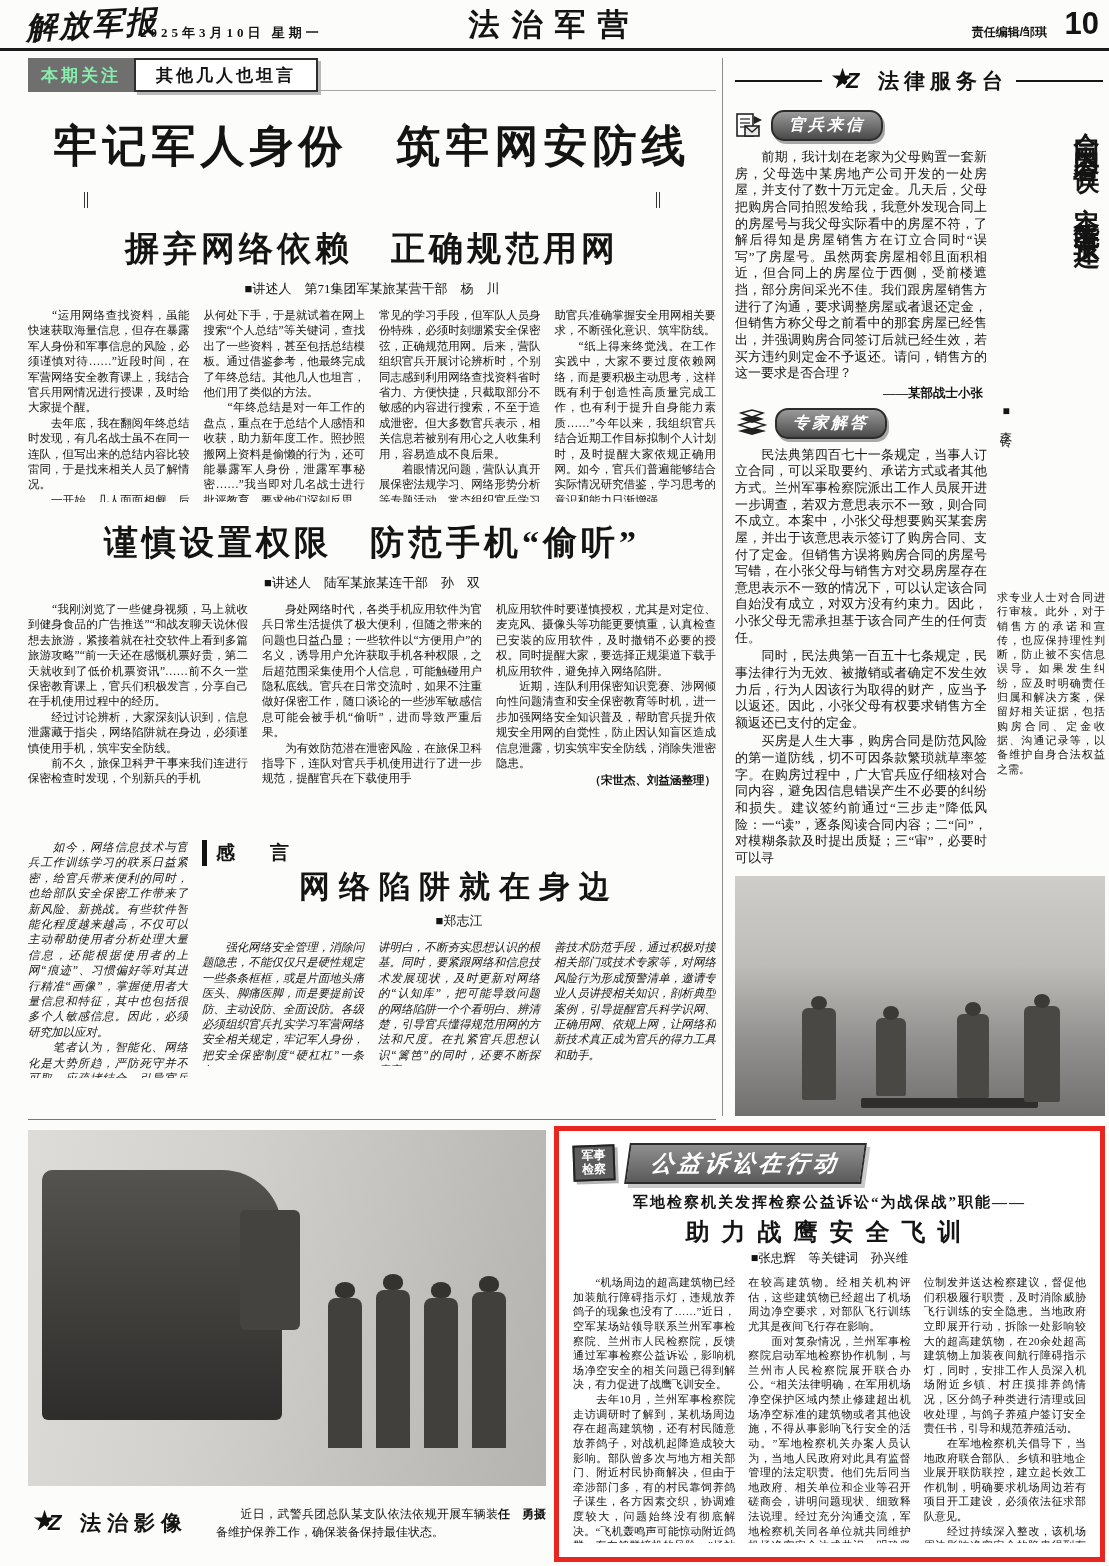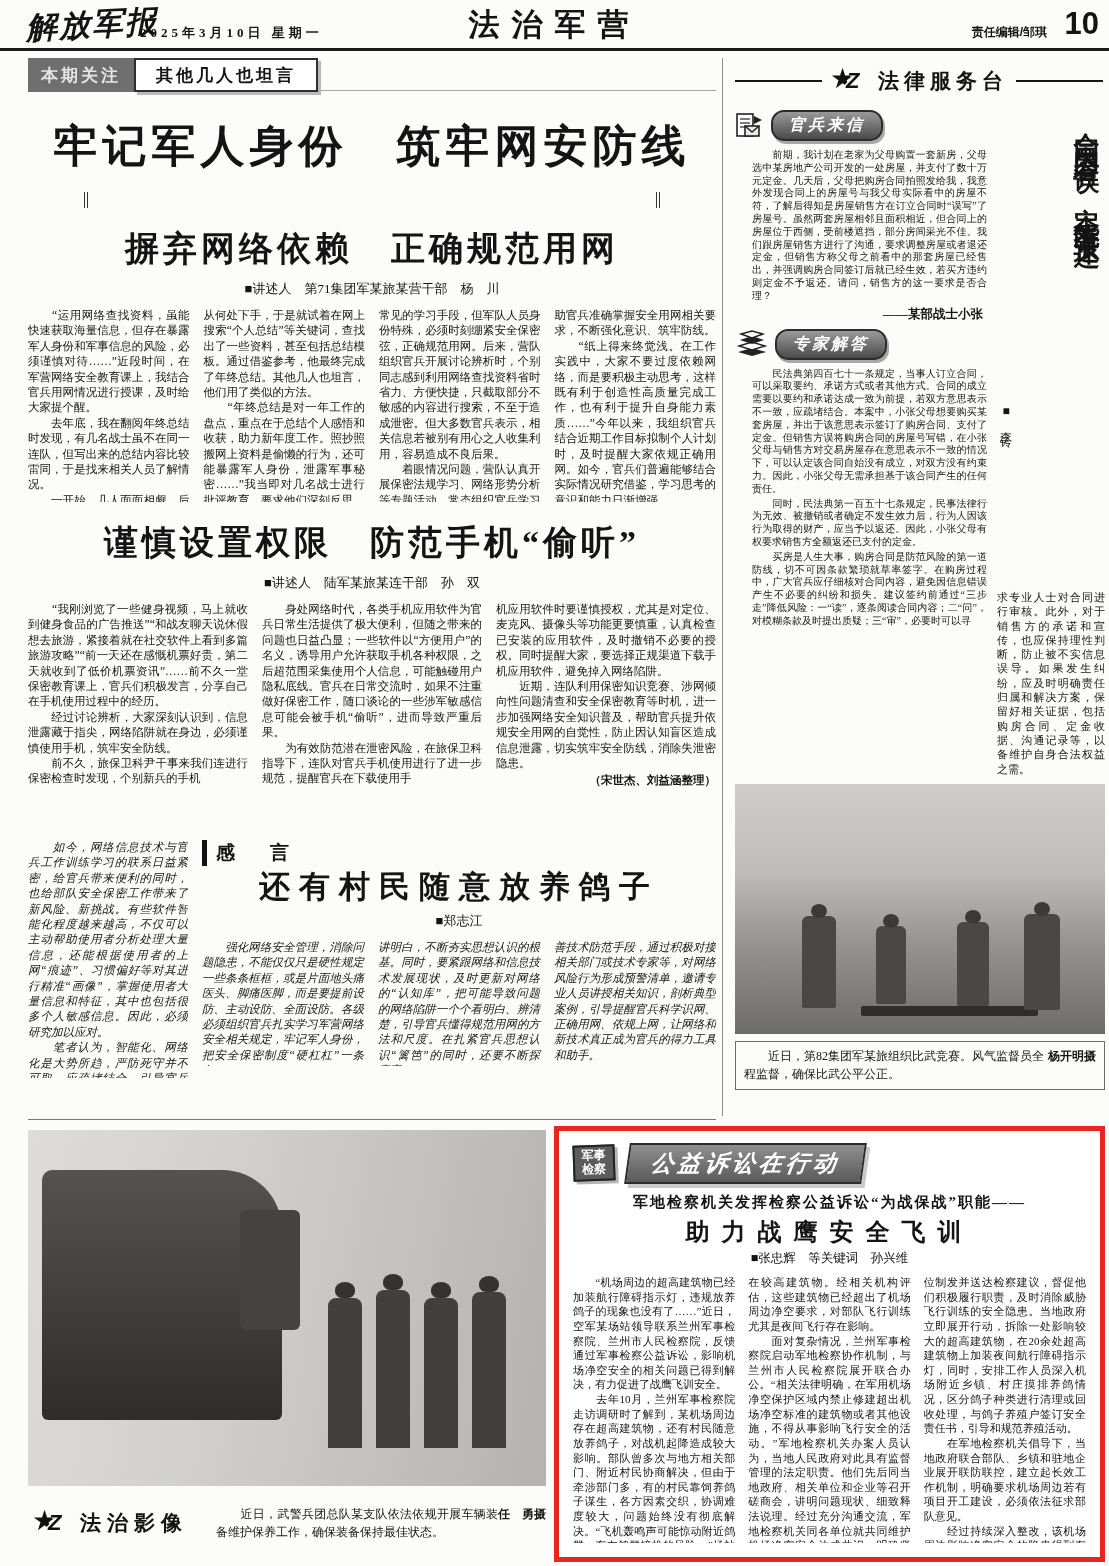--- a/index.html
+++ b/index.html
@@ -14,21 +14,21 @@
   .section-title{position:absolute;left:50%;transform:translateX(-50%);top:4px;font-size:31px;font-weight:900;
             font-family:"Liberation Sans",sans-serif;letter-spacing:12px;}
   .editor-credit{position:absolute;right:62px;top:24px;font-size:12px;font-weight:bold;
             font-family:"Liberation Sans",sans-serif;}
   .page-number{position:absolute;right:10px;top:6px;font-size:31px;font-weight:900;
             font-family:"Liberation Sans",sans-serif;}
 
   
   .feature{position:absolute;left:28px;top:58px;width:688px;height:1058px;overflow:hidden;}
   .tag-row{display:flex;align-items:stretch;height:34px;}
-  .tag-label{background:#6f6f6f;color:#e5e5e5;font-weight:bold;font-size:17px;display:flex;align-items:center;
+  .tag-label{background:#6f6f6f;color:#86efac;font-weight:bold;font-size:17px;display:flex;align-items:center;
             padding:12px 13px;letter-spacing:3px;font-family:"Liberation Sans",sans-serif;}
   .tag-topic{border:2px solid #2e2e2e;background:#fff;box-shadow:3px 3px 0 #b9b9b9;display:flex;align-items:center;
             padding:0 20px;font-weight:bold;font-size:17px;letter-spacing:3px;font-family:"Liberation Sans",sans-serif;}
   .tag-row::after{content:"";flex:1;align-self:flex-end;border-bottom:1px solid #a5a5a5;margin-bottom:1px;}
   .feature-headline{text-align:center;font-family:"Liberation Sans",sans-serif;font-weight:900;font-size:44px;
             letter-spacing:5px;margin:25px 0 16px;}
   .editors-note{display:flex;gap:20px;margin:0 56px 6px;padding:8px 14px;border-left:4px double #333;
             border-right:4px double #333;font-weight:bold;font-size:13px;line-height:1.6;text-align:justify;}
   .editors-note .ncol{flex:1;}
   .note-sign{font-weight:bold;margin-left:14px;white-space:nowrap;}
@@ -59,21 +59,21 @@
   .starz .zee{position:absolute;left:16px;top:2px;font-size:22px;font-weight:900;font-style:italic;
             font-family:"Liberation Sans",sans-serif;color:#111;text-shadow:1px 1px 0 #fff,-1px -1px 0 #fff;}
   .legal-title{font-family:"Liberation Sans",sans-serif;font-weight:900;font-size:21px;letter-spacing:5px;}
   .legal-body{display:flex;gap:10px;}
   .legal-left{width:252px;flex:none;}
   .legal-right{flex:1;position:relative;min-width:0;}
   .badge-row{display:flex;align-items:center;gap:6px;margin:6px 0 8px;}
   .badge-capsule{background:linear-gradient(180deg,#9a9a9a,#4a4a4a);color:#fff;font-weight:900;font-style:italic;
             font-family:"Liberation Sans",sans-serif;font-size:16px;padding:3px 16px;border-radius:13px;
             border:2px solid #2c2c2c;box-shadow:2px 3px 0 #a8a8a8;letter-spacing:3px;white-space:nowrap;}
-  .btext{font-size:10px;line-height:1.28;text-align:justify;white-space:pre-line;margin-left:17px;}
+  .btext{font-size:13px;line-height:1.28;text-align:justify;white-space:pre-line;}
   .letter-sign{text-align:right;font-weight:bold;font-size:12.5px;margin:3px 4px 4px 0;}
   .expert-p{margin-bottom:2px;}
   .vertical-headline{writing-mode:vertical-rl;font-size:26px;font-weight:700;letter-spacing:7px;line-height:1.15;
             height:468px;margin:8px 4px 0 auto;}
   .vertical-author{position:absolute;left:0;top:300px;writing-mode:vertical-rl;font-size:12px;letter-spacing:4px;}
   .side-text{font-size:11px;line-height:1.3;text-align:justify;margin-top:10px;}
   .legal-photo{margin-top:8px;width:100%;height:250px;position:relative;overflow:hidden;
             background:linear-gradient(180deg,#cfcdc9 0%,#bfbdb9 35%,#949290 65%,#6e6c6a 100%);}
   .fig{position:absolute;background:#4a4844;border-radius:6px 6px 2px 2px;}
   .fig::before{content:"";position:absolute;left:50%;top:-12px;transform:translateX(-50%);width:16px;height:14px;
@@ -177,21 +177,21 @@
 　　近期，连队利用保密知识竞赛、涉网倾向性问题清查和安全保密教育等时机，进一步加强网络安全知识普及，帮助官兵提升依规安全用网的自觉性，防止因认知盲区造成信息泄露，切实筑牢安全防线，消除失泄密隐患。</div>
            <div class="credit">（宋世杰、刘益涵整理）</div>
         </div>
     </div>
 
     <div class="commentary">
       <div class="lead ctext">　　如今，网络信息技术与官兵工作训练学习的联系日益紧密，给官兵带来便利的同时，也给部队安全保密工作带来了新风险、新挑战。有些软件智能化程度越来越高，不仅可以主动帮助使用者分析处理大量信息，还能根据使用者的上网“痕迹”、习惯偏好等对其进行精准“画像”，掌握使用者大量信息和特征，其中也包括很多个人敏感信息。因此，必须研究加以应对。
 　　笔者认为，智能化、网络化是大势所趋，严防死守并不可取，应疏堵结合、引导官兵科学认识、规范行为、筑牢防线，最终实现标本兼治。</div>
       <div class="cmain">
         <div class="ganyan">感　言</div>
-        <div class="commentary-headline">还有村民随意放养鸽子</div>
+        <div class="commentary-headline">网络陷阱就在身边</div>
         <div class="byline">■郑志江</div>
         <div class="cols cols-cm">
           <div class="c">
               <div class="ctext">　　强化网络安全管理，消除问题隐患，不能仅仅只是硬性规定一些条条框框，或是片面地头痛医头、脚痛医脚，而是要提前设防、主动设防、全面设防。各级必须组织官兵扎实学习军营网络安全相关规定，牢记军人身份，把安全保密制度“硬杠杠”一条条</div>
             </div>
           <div class="c">
               <div class="ctext">讲明白，不断夯实思想认识的根基。同时，要紧跟网络和信息技术发展现状，及时更新对网络的“认知库”，把可能导致问题的网络陷阱一个个看明白、辨清楚，引导官兵懂得规范用网的方法和尺度。在扎紧官兵思想认识“篱笆”的同时，还要不断探索完</div>
             </div>
           <div class="c">
               <div class="ctext">善技术防范手段，通过积极对接相关部门或技术专家等，对网络风险行为形成预警清单，邀请专业人员讲授相关知识，剖析典型案例，引导提醒官兵科学识网、正确用网、依规上网，让网络和新技术真正成为官兵的得力工具和助手。</div>
@@ -229,21 +229,21 @@
         <div class="letter-sign">——某部战士小张</div>
         <div class="badge-row">
           <svg width="34" height="28" viewBox="0 0 34 28">
             <path d="M3 22 L17 18 L31 22 L17 26 Z" fill="#222"></path>
             <path d="M4 16 L17 12 L30 16 L17 20 Z" fill="#fff" stroke="#222" stroke-width="1.4"></path>
             <path d="M5 10 L17 6 L29 10 L17 14 Z" fill="#222"></path>
             <path d="M6 4 L17 1 L28 4 L17 8 Z" fill="#fff" stroke="#222" stroke-width="1.4"></path>
           </svg>
           <div class="badge-capsule">专家解答</div>
         </div>
-        <div class="btext expert-p">　　民法典第四百七十一条规定，当事人订立合同，可以采取要约、承诺方式或者其他方式。合同的成立需要以要约和承诺达成一致为前提，若双方意思表示不一致，应疏堵结合。本案中，小张父母想要购买某套房屋，并出于该意思表示签订了购房合同、支付了定金。但销售方误将购房合同的房屋号写错，在小张父母与销售方对交易房屋存在意思表示不一致的情况下，可以认定该合同自始没有成立，对双方没有约束力。因此，小张父母无需承担基于该合同产生的任何责任。</div>
+        <div class="btext expert-p">　　民法典第四百七十一条规定，当事人订立合同，可以采取要约、承诺方式或者其他方式。兰州军事检察院派出工作人员展开进一步调查，若双方意思表示不一致，则合同不成立。本案中，小张父母想要购买某套房屋，并出于该意思表示签订了购房合同、支付了定金。但销售方误将购房合同的房屋号写错，在小张父母与销售方对交易房屋存在意思表示不一致的情况下，可以认定该合同自始没有成立，对双方没有约束力。因此，小张父母无需承担基于该合同产生的任何责任。</div>
         <div class="btext expert-p">　　同时，民法典第一百五十七条规定，民事法律行为无效、被撤销或者确定不发生效力后，行为人因该行为取得的财产，应当予以返还。因此，小张父母有权要求销售方全额返还已支付的定金。</div>
         <div class="btext expert-p">　　买房是人生大事，购房合同是防范风险的第一道防线，切不可因条款繁琐就草率签字。在购房过程中，广大官兵应仔细核对合同内容，避免因信息错误产生不必要的纠纷和损失。建议签约前通过“三步走”降低风险：一“读”，逐条阅读合同内容；二“问”，对模糊条款及时提出质疑；三“审”，必要时可以寻</div>
       </div>
       <div class="legal-right">
         <div class="vertical-headline">合同内容有误，定金能否退还</div>
         <div class="vertical-author">■李铃</div>
         <div class="side-text">求专业人士对合同进行审核。此外，对于销售方的承诺和宣传，也应保持理性判断，防止被不实信息误导。如果发生纠纷，应及时明确责任归属和解决方案，保留好相关证据，包括购房合同、定金收据、沟通记录等，以备维护自身合法权益之需。</div>
       </div>
     </div>
     <div class="legal-photo">

